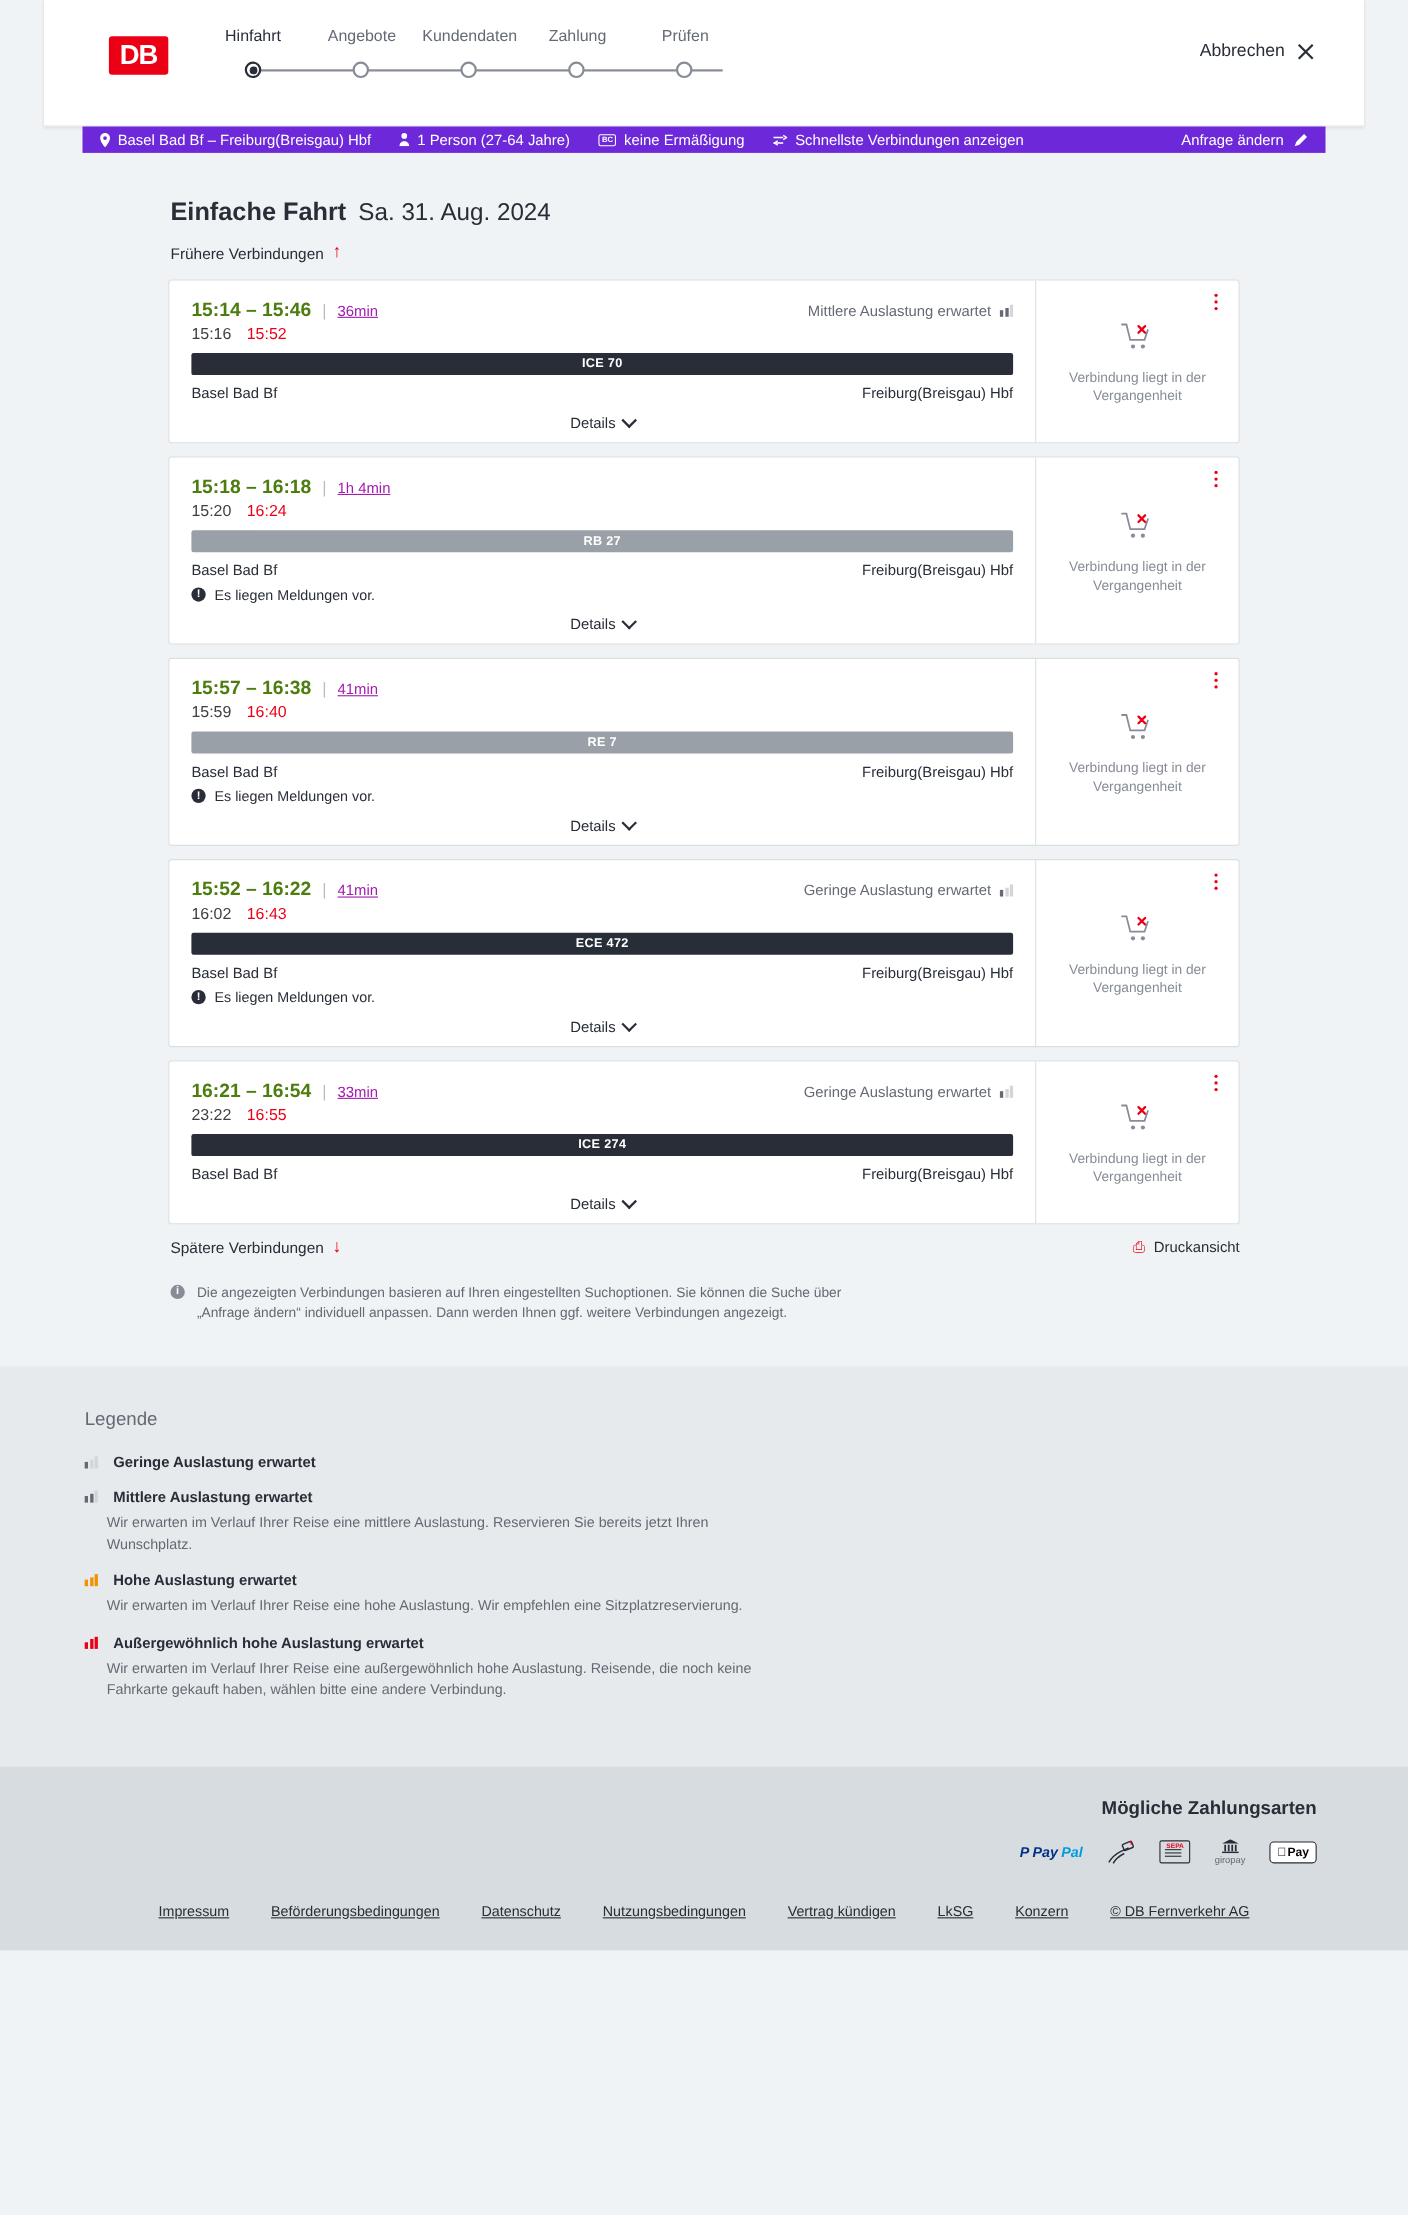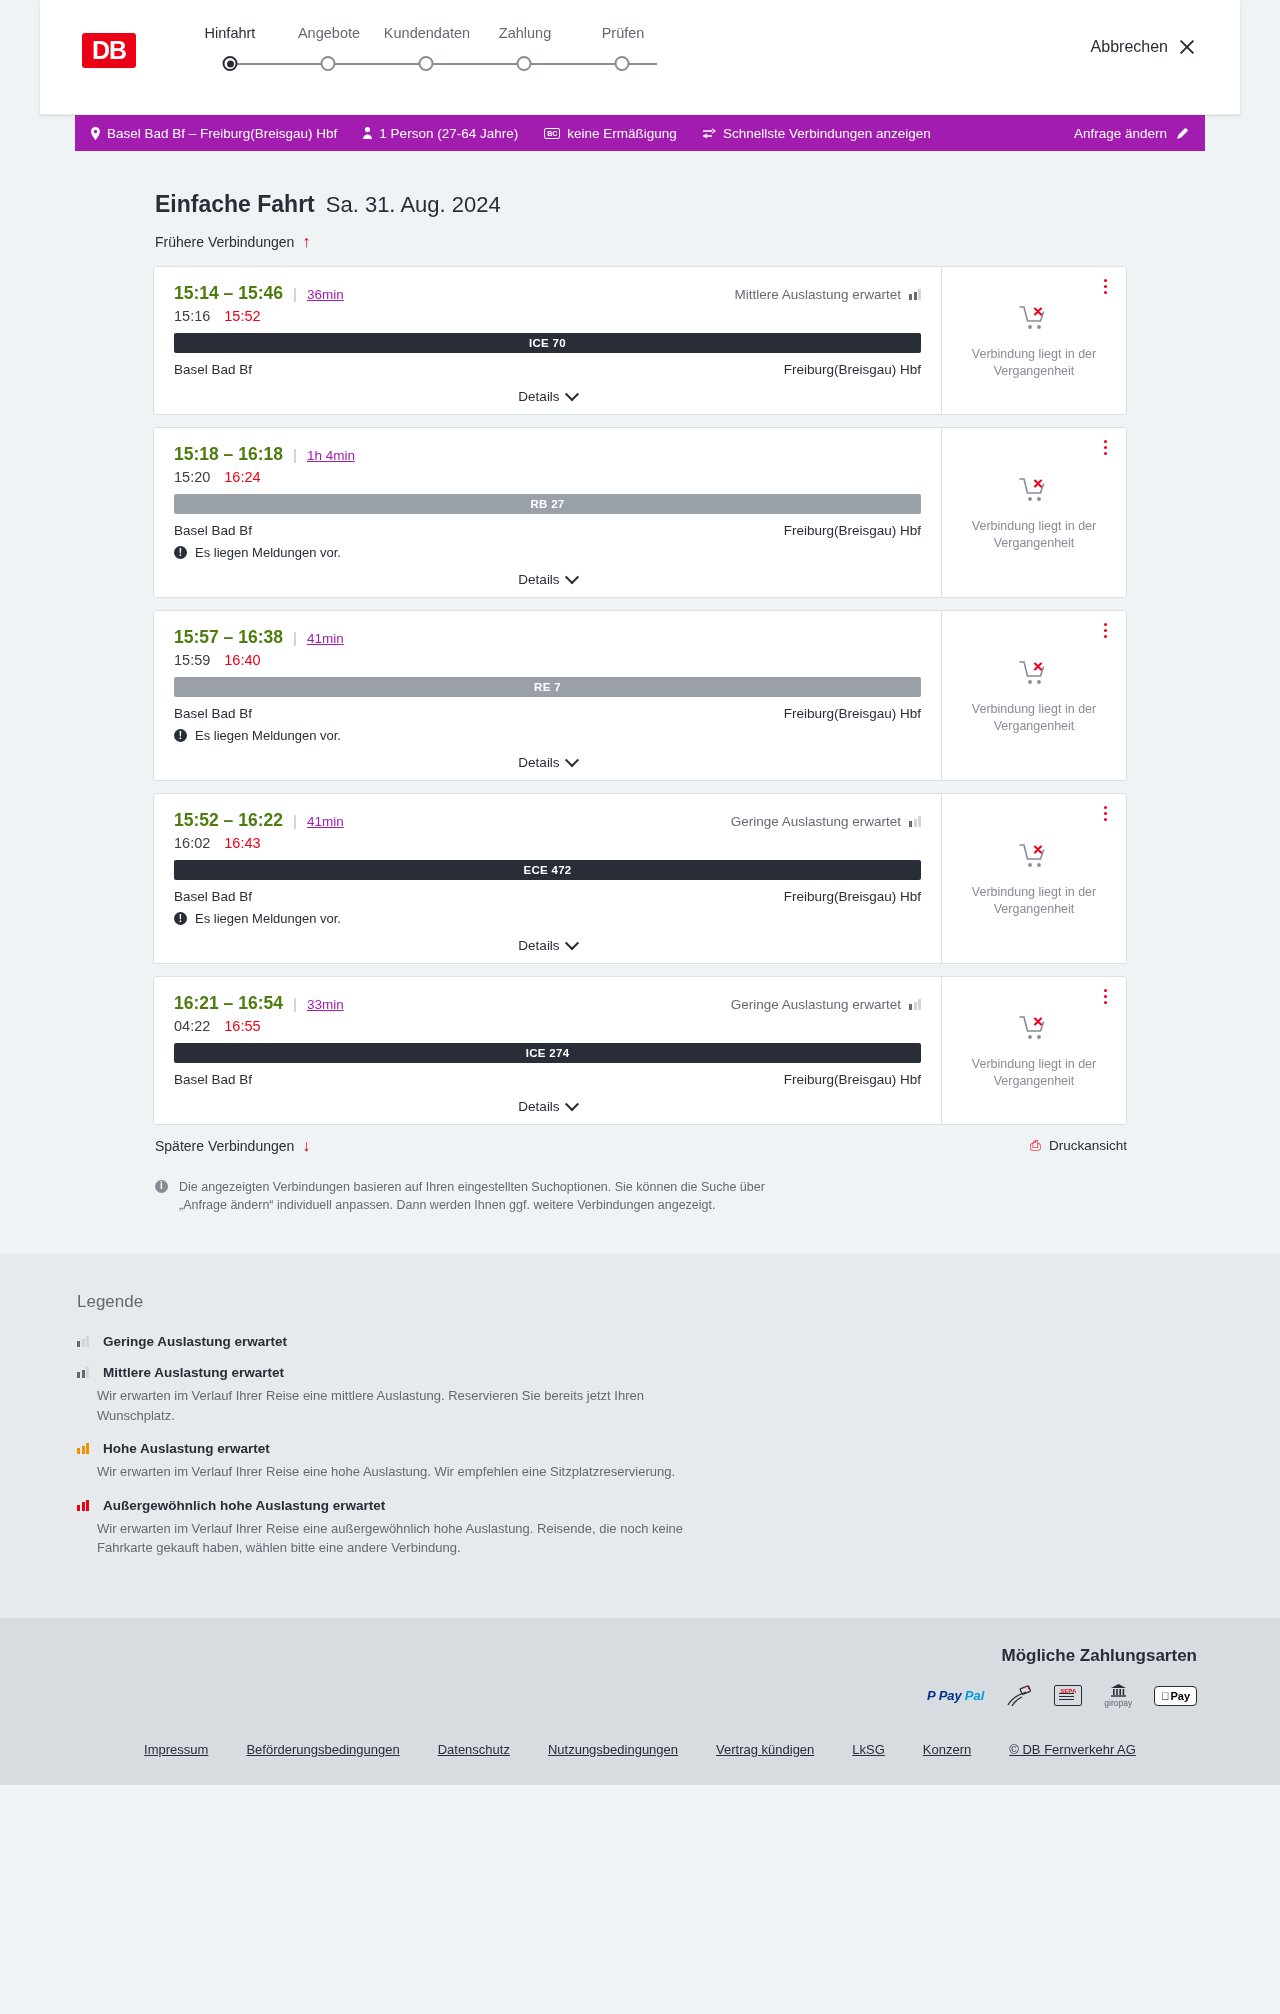--- a/index.html
+++ b/index.html
@@ -15,21 +15,21 @@
   .header-wrap {
     width: 1200px;
     margin: 0 auto;
     background: #fff;
     height: 115px;
     position: relative;
     box-shadow: 0 1px 3px rgba(0,0,0,.10);
     border-bottom: 1px solid #e3e8ea;
   }
   .db-logo {
-    position: absolute; left: 42px; top: 33px;
+    position: absolute; left: 59px; top: 33px;
     width: 54px; height: 35px;
     background: #ec0016;
     border-radius: 3px;
     color: #fff;
     font-weight: 700; font-size: 25px;
     letter-spacing: -1px;
     display: flex; align-items: center; justify-content: center;
     font-family: "Liberation Sans", sans-serif;
   }
   .stepper { position: absolute; left: 140px; top: 25px; width: 560px; }
@@ -64,23 +64,23 @@
   .x-icon::before, .x-icon::after {
     content: ""; position: absolute; left: 0; top: 8px;
     width: 18px; height: 2px; background: #282d37;
   }
   .x-icon::before { transform: rotate(45deg); }
   .x-icon::after  { transform: rotate(-45deg); }
 
   
   .criteria-bar {
     width: 1130px; margin: 0 auto;
-    background: #a21caf;
+    background: #6d28d9;
     color: #fff;
-    height: 36px;
+    height: 24px;
     display: flex; align-items: center;
     padding: 0 16px;
     font-size: 13.5px;
     position: relative;
   }
   .crit { display: flex; align-items: center; gap: 7px; margin-right: 26px; white-space: nowrap; }
   .crit-icon { display: inline-flex; align-items: center; }
   .bc-box {
     border: 1.4px solid #fff; border-radius: 2px;
     font-size: 7px; font-weight: 700; padding: 1px 2px; line-height: 1;
@@ -513,21 +513,21 @@
             <span class="occupancy">
               <span>Geringe Auslastung erwartet</span>
               <span class="bars">
                 <span class="b1" style="background:#646973"></span>
                 <span class="b2" style="background:#d2d6da"></span>
                 <span class="b3" style="background:#d2d6da"></span>
               </span>
             </span>
           </div>
           <div class="row-actual">
-            <span class="t-green">04:22</span>
+            <span class="t-green">23:22</span>
             <span class="t-red">16:55</span>
           </div>
           <div class="train-bar dark">ICE 274</div>
           <div class="row-stations">
             <span>Basel Bad Bf</span>
             <span class="to">Freiburg(Breisgau) Hbf</span>
           </div>
           <div class="details-row">
             <span>Details</span>
             <span class="chev"></span>

